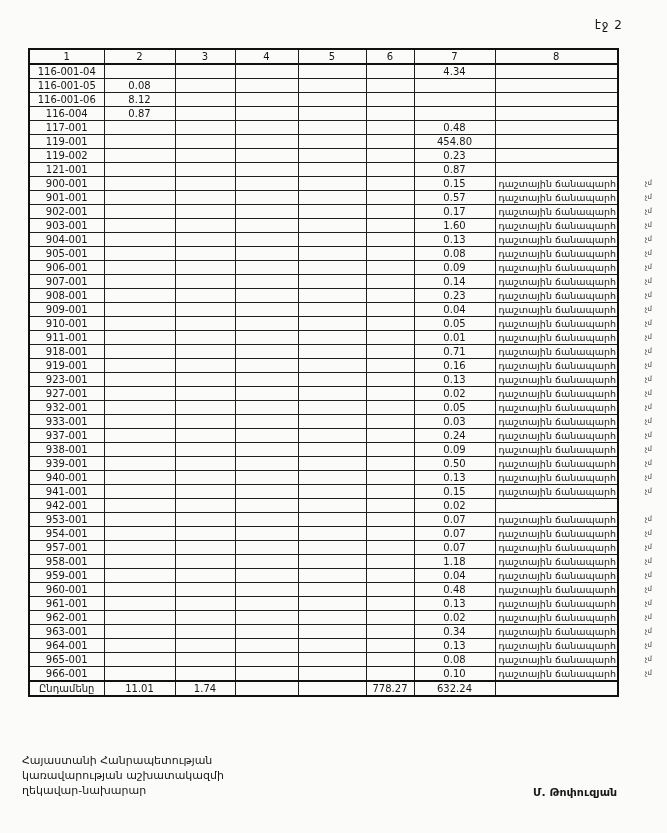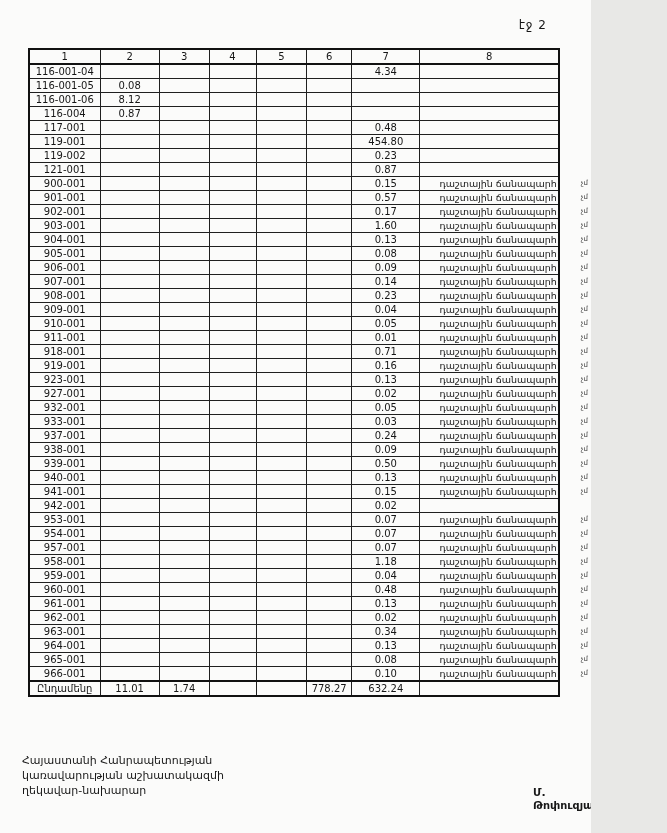--- a/index.html
+++ b/index.html
@@ -2,21 +2,21 @@
 <html><head>
 <meta charset="utf-8">
 <style>
   html,body { margin:0; padding:0; }
   body {
     font-family: "DejaVu Sans", "Liberation Sans", sans-serif;
     background:#e8e8e6;
   }
   .page {
     position:relative;
-    width:591px; height:833px;
+    width:667px; height:833px;
     background:#fbfbfa;
     color:#1b1b1b;
     overflow:hidden;
   }
   .page-label {
     position:absolute; top:18px; right:44px;
     font-size:12px; letter-spacing:1px; color:#161616;
   }
   .doc-table-wrap {
     position:absolute; left:28px; top:48px;
@@ -44,21 +44,21 @@
   table.doc-table tr.total-row > * { border-bottom:2px solid #111; border-top:2px solid #111; }
   .col1 { width:75px; }
   .col2 { width:71px; }
   .col3 { width:60px; }
   .col4 { width:63px; }
   .col5 { width:68px; }
   .col6 { width:48px; }
   .col7 { width:81px; }
   .col8 { width:123px; }
   .colnote { width:36px; }
-  table.doc-table td.c8 { text-align:right; padding-left:19px; font-size:9.5px; }
+  table.doc-table td.c8 { text-align:right; padding-left:3px; font-size:9.5px; }
   table.doc-table td.note, table.doc-table th.note {
     border:none !important; background:transparent;
     text-align:right; padding-left:9px;
     font-size:7px; color:#3a3a3a;
   }
   .footer-block {
     position:absolute; left:22px; top:753px;
     font-size:11px; line-height:15px; color:#181818;
   }
   .signature {

